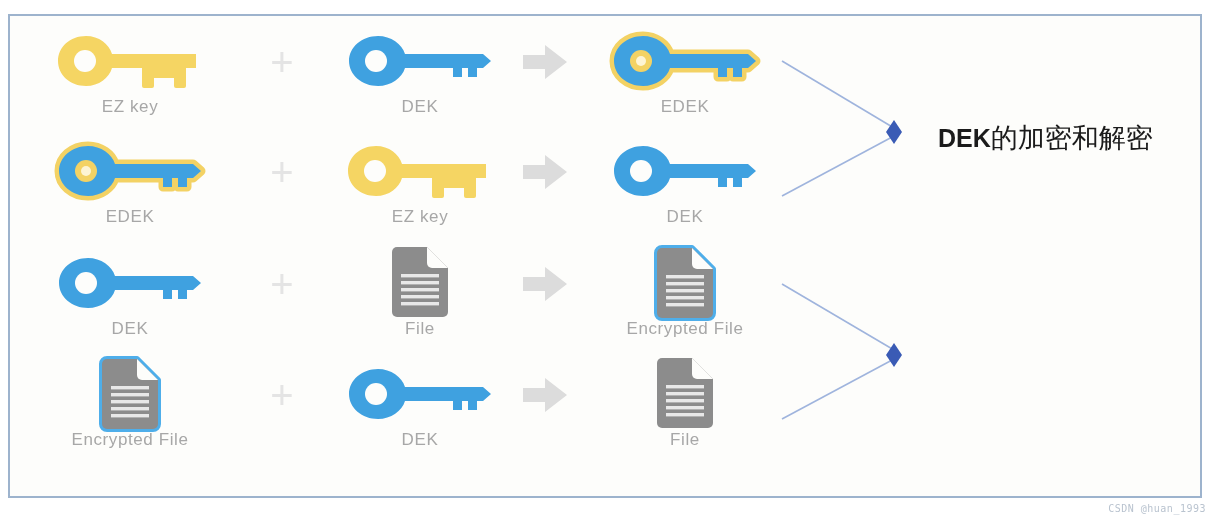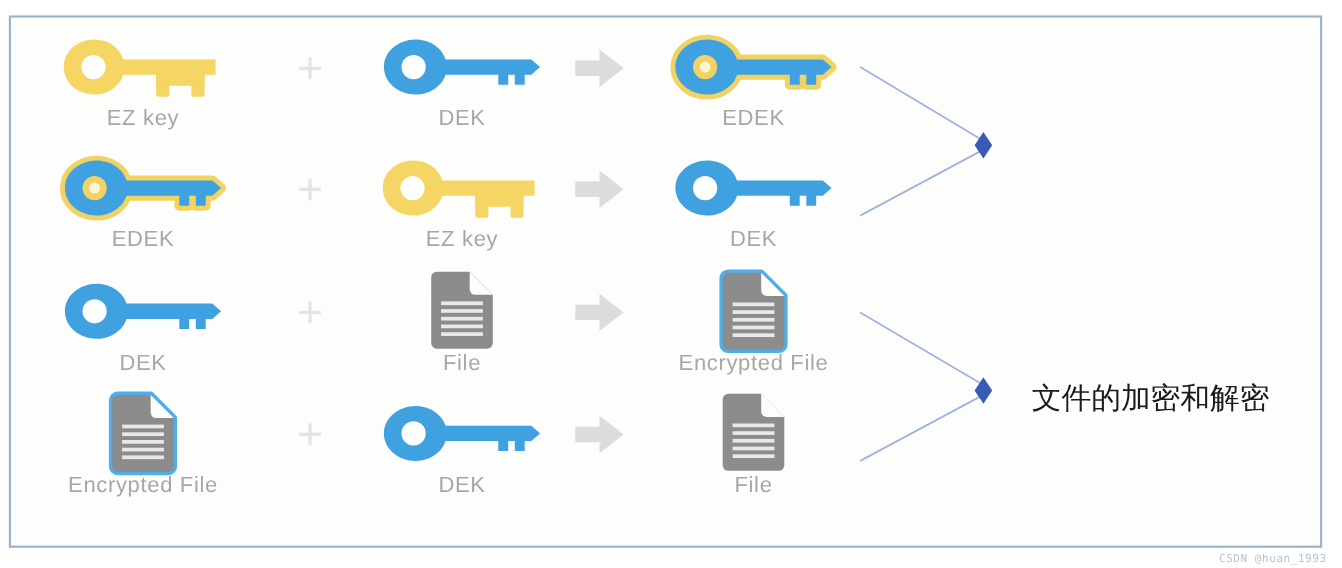--- a/index.html
+++ b/index.html
@@ -60,21 +60,21 @@
   .cell.c-c { left: 565px; }
 
   .glyph {
     height: 68px;
     display: flex;
     align-items: center;
     justify-content: center;
   }
   .caption {
     font-family: "Liberation Sans", sans-serif;
-    font-size: 20px;
+    font-size: 17px;
     color: #a7a7a7;
     letter-spacing: 0.6px;
     margin-top: 1px;
     white-space: nowrap;
   }
 
   
   .op {
     height: 68px;
     display: flex;
@@ -389,22 +389,22 @@
         <polygon points="884,104 892,116 884,128 876,116" fill="#3a5bb5"></polygon>
       </g>
 
       <g>
         <line x1="772" y1="268" x2="884" y2="334" stroke="#9fb4dd" stroke-width="1.6"></line>
         <line x1="772" y1="403" x2="884" y2="343" stroke="#9fb4dd" stroke-width="1.6"></line>
         <polygon points="884,327 892,339 884,351 876,339" fill="#3a5bb5"></polygon>
       </g>
     </svg>
 
-
-    <div class="group-label" id="group-label-1">
-      <span class="latin"></span><span>文件的加密和解密</span>
+    <div class="group-label" id="group-label-0">
+      <span class="latin">DEK</span><span>的加密和解密</span>
     </div>
 
+
   </div>
 
   <div id="watermark">CSDN @huan_1993</div>
 
 </div>
 
 </body></html>

